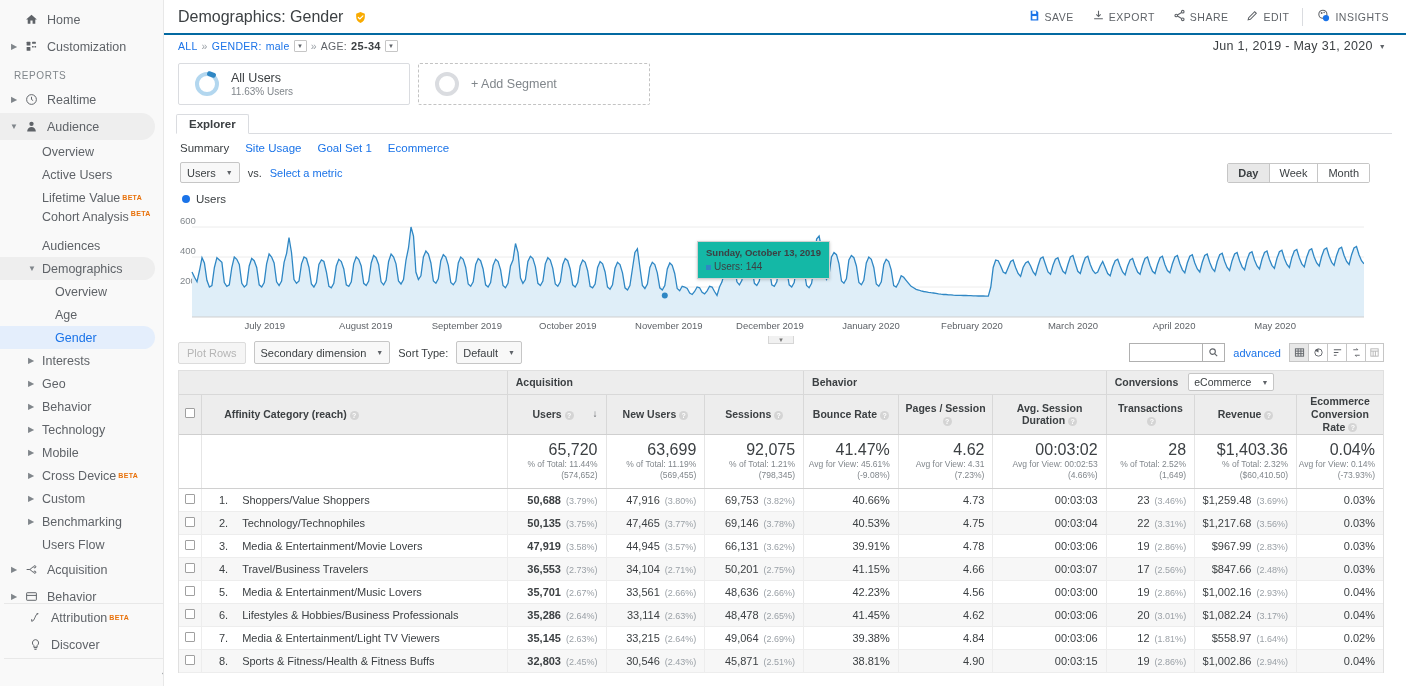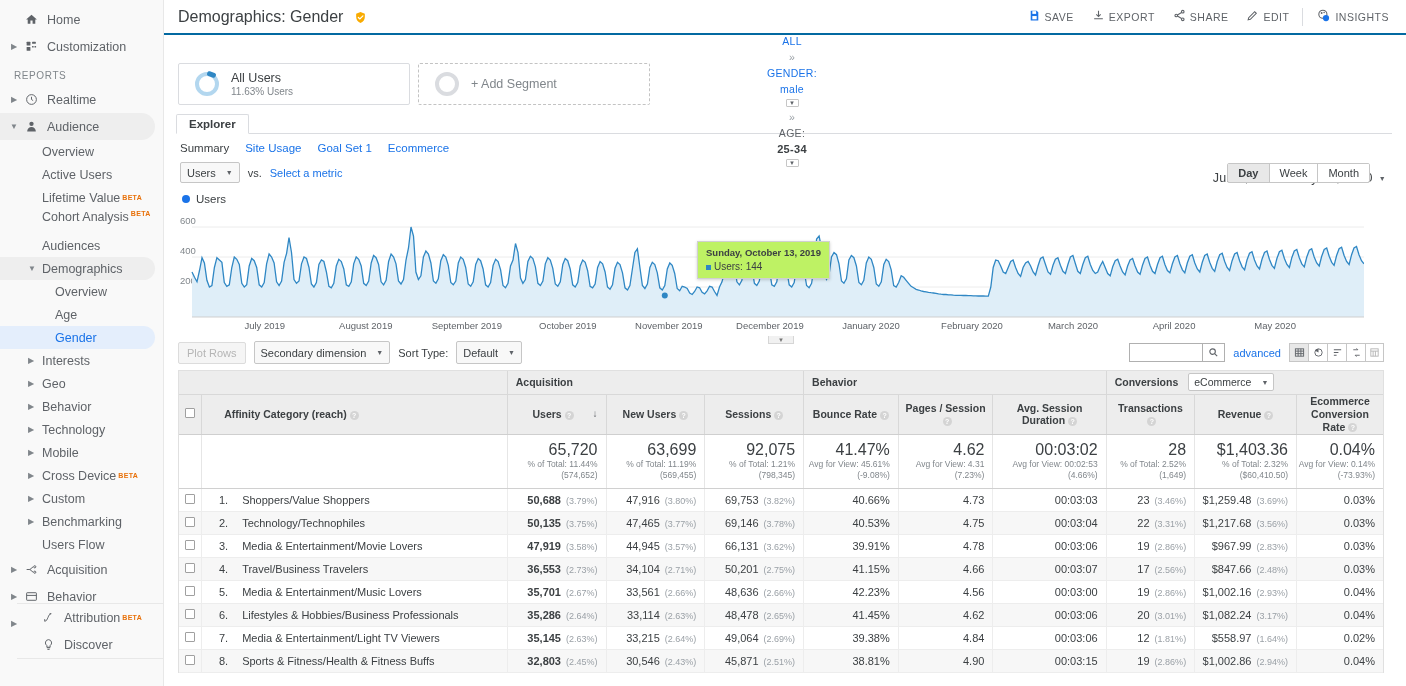--- a/index.html
+++ b/index.html
@@ -51,21 +51,21 @@
     color: #5f6368; padding-left: 55px; white-space: nowrap; cursor: pointer;
   }
   .sub-sub-item.active {
     background: #e4eefc; color: #1a73e8; border-radius: 0 14px 14px 0; margin-right: 8px;
   }
   .beta {
     font-size: 7px; color: #e8710a; vertical-align: super;
     margin-left: 2px; letter-spacing: .3px; font-weight: 600;
   }
   #sidebar-bottom {
-    position: absolute; bottom: 0; left: 17px; width: 176px;
+    position: absolute; bottom: 0; left: 4px; width: 176px;
     background: #f9f9f9; border-top: 1px solid #e8e8e8;
   }
   #collapse-row {
     height: 28px; display: flex; align-items: center; justify-content: flex-end;
     padding-right: 14px; border-top: 1px solid #e8e8e8; color: #80868b; font-size: 13px;
     cursor: pointer;
   }
 
   
   #main { flex: 1; position: relative; height: 686px; overflow: hidden; background: #fff; }
@@ -78,21 +78,21 @@
   .verified-shield { margin-left: 6px; display: inline-flex; vertical-align: middle; }
   #topbar-actions { margin-left: auto; display: flex; align-items: center; gap: 0px; }
   .tb-btn {
     display: flex; align-items: center; gap: 4px; padding: 0 9px; height: 30px;
     font-size: 10.5px; letter-spacing: .5px; color: #5f6368; cursor: pointer;
   }
   .tb-sep { width: 1px; height: 18px; background: #dadce0; margin: 0 4px; }
 
   #filterbar {
     height: 22px; display: flex; align-items: center; padding-left: 14px;
-    font-size: 10.5px; color: #5f6368; letter-spacing: .3px; gap: 4px; flex-direction: column;
+    font-size: 10.5px; color: #5f6368; letter-spacing: .3px; gap: 4px;
   }
   .fbar-link { color: #1a73e8; cursor: pointer; }
   .fbar-sep { color: #9aa0a6; }
   .fbar-val { color: #3c4043; font-weight: 700; font-size: 11px; }
   .mini-drop {
     width: 13px; height: 12px; border: 1px solid #c6c6c6; background: #fff;
     display: inline-flex; align-items: center; justify-content: center;
     font-size: 6px; color: #5f6368; cursor: pointer; border-radius: 1px;
   }
   #daterange {
@@ -157,21 +157,21 @@
   #chartwrap { position: relative; margin: 10px 22px 0 14px; }
   #chart-legend {
     display: flex; align-items: center; gap: 6px; font-size: 11.5px;
     color: #3c4043; padding-left: 4px; margin-bottom: 2px;
   }
   .legend-dot { width: 8px; height: 8px; border-radius: 50%; background: #1a73e8; }
   #chartsvg { display: block; }
   .axis-lbl { font-size: 9.5px; fill: #80868b; }
   .xaxis-lbl { font-size: 9.5px; fill: #5f6368; }
   #tooltip {
-    position: absolute; background: #bef264; border: 1px solid #d0d0d0;
+    position: absolute; background: #14b8a6; border: 1px solid #d0d0d0;
     box-shadow: 0 1px 3px rgba(0,0,0,.18); padding: 4px 8px; font-size: 10px;
     color: #3c4043; line-height: 1.45; pointer-events: none;
   }
   #tooltip .ttl { font-weight: 700; font-size: 9.5px; }
   #tooltip .sq {
     display: inline-block; width: 5px; height: 5px; background: #2f87c4;
     margin-right: 3px; vertical-align: middle;
   }
   #chart-handle {
     position: absolute; left: 50%; transform: translateX(-50%);

